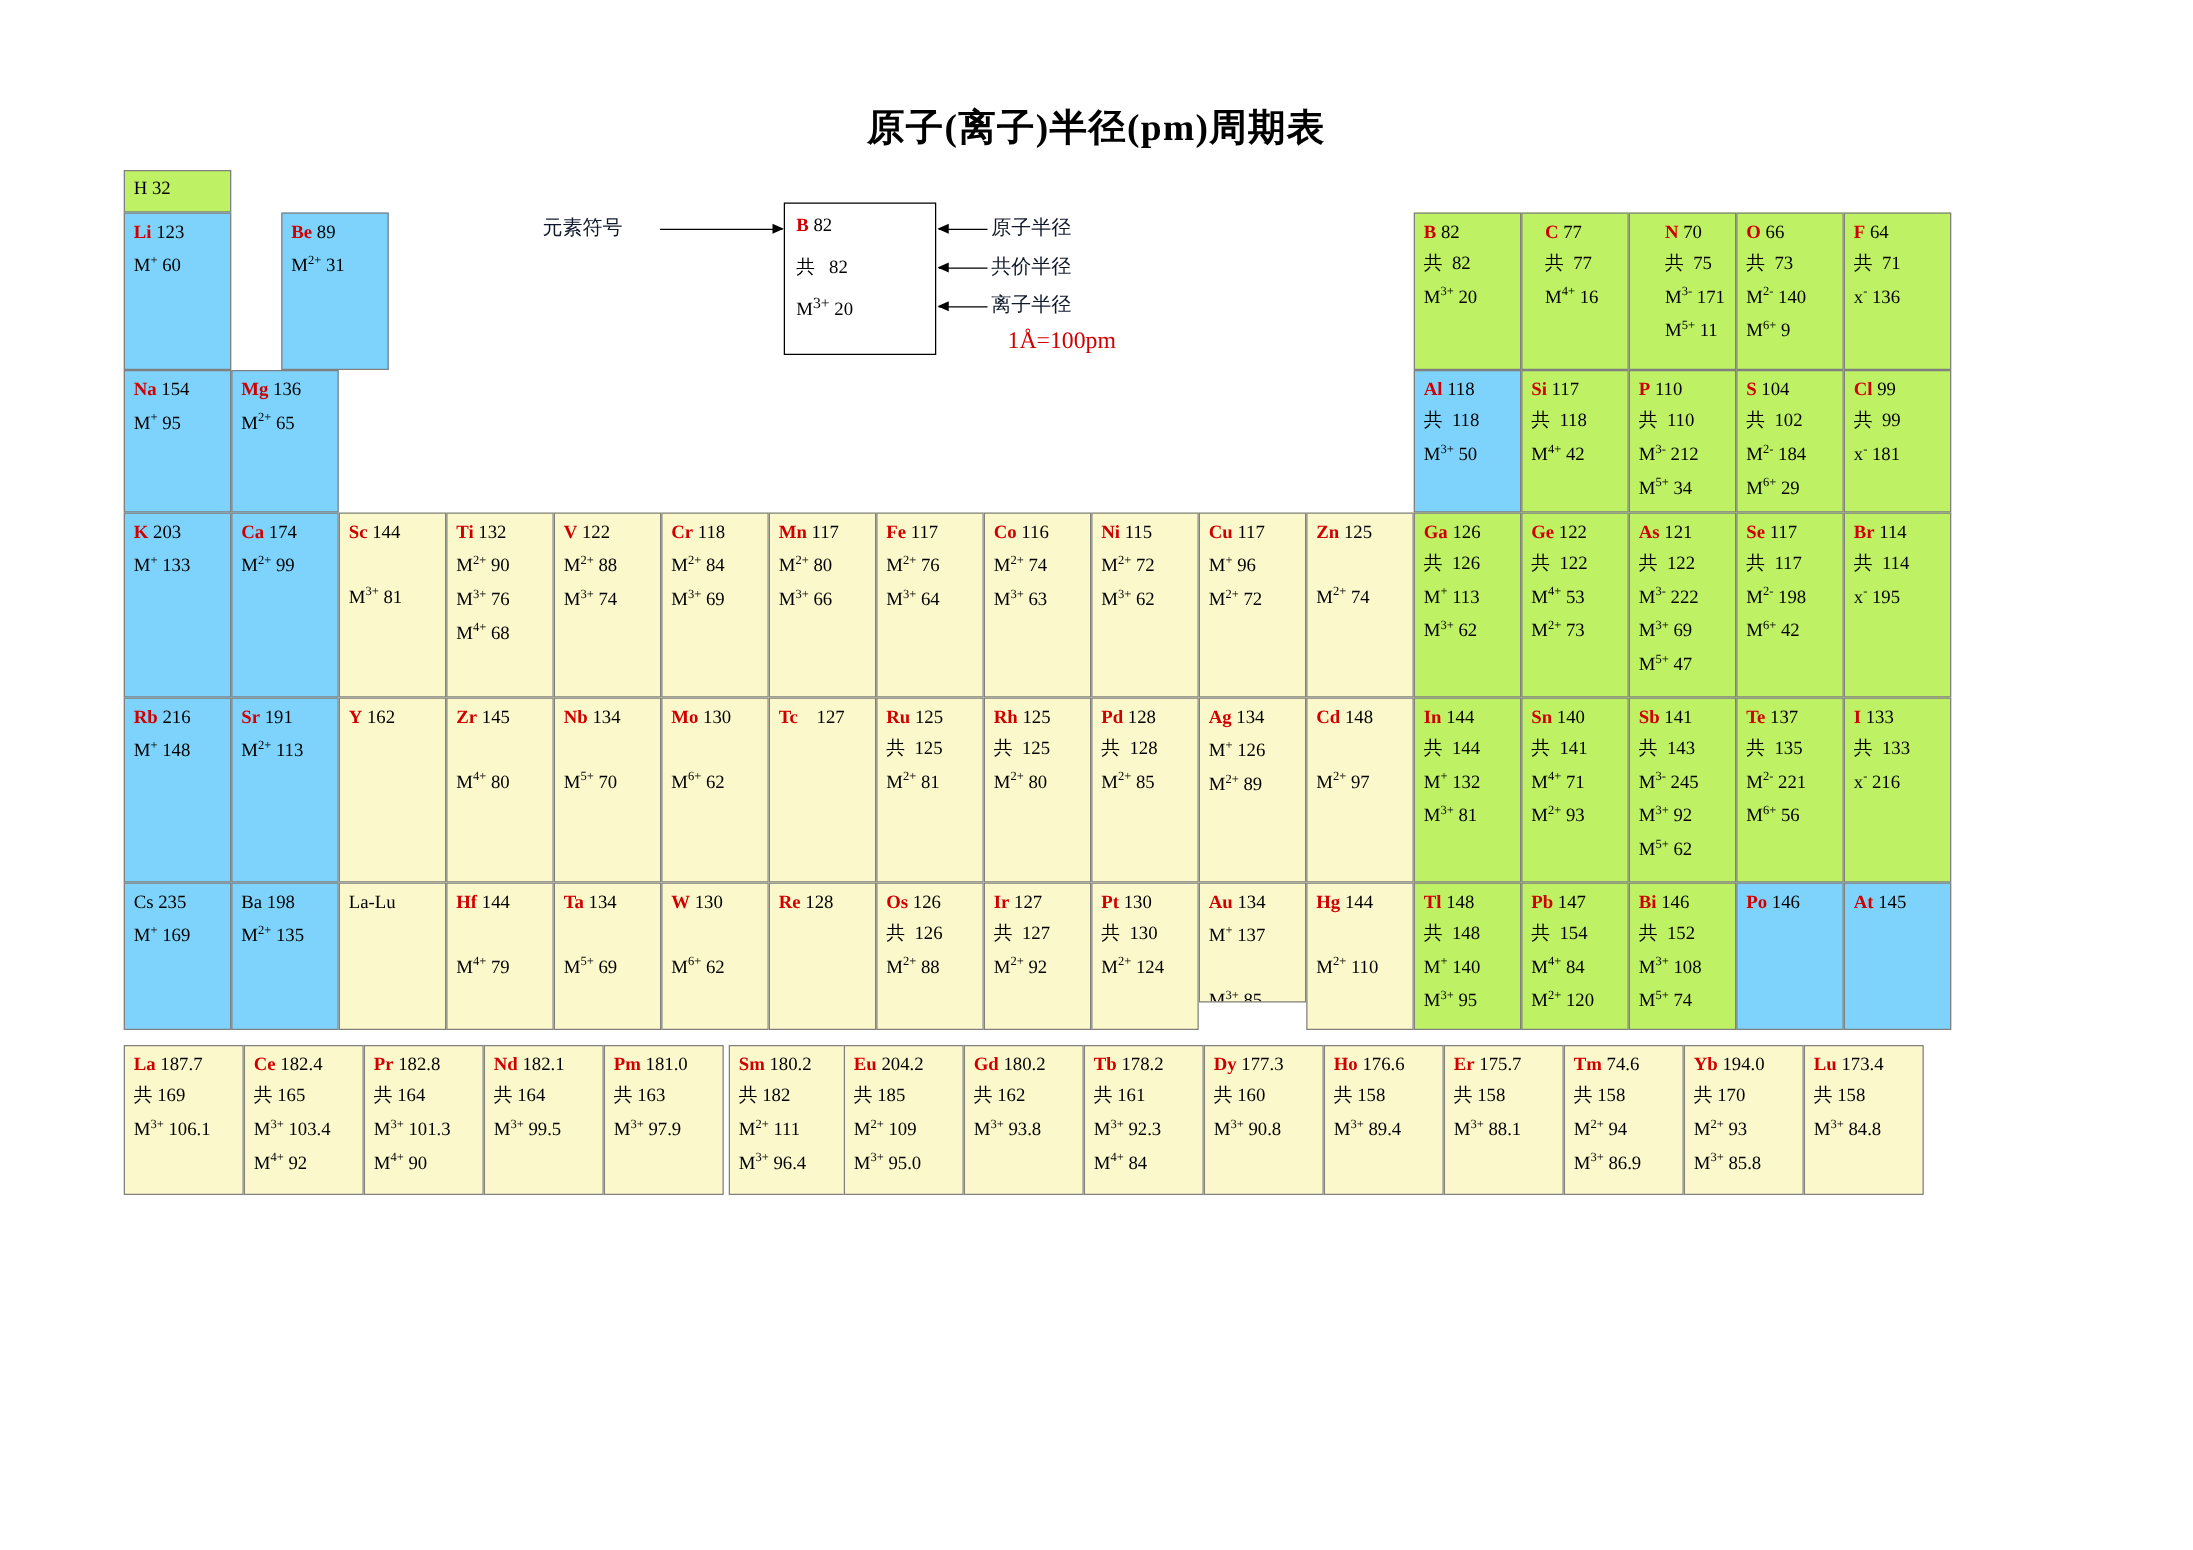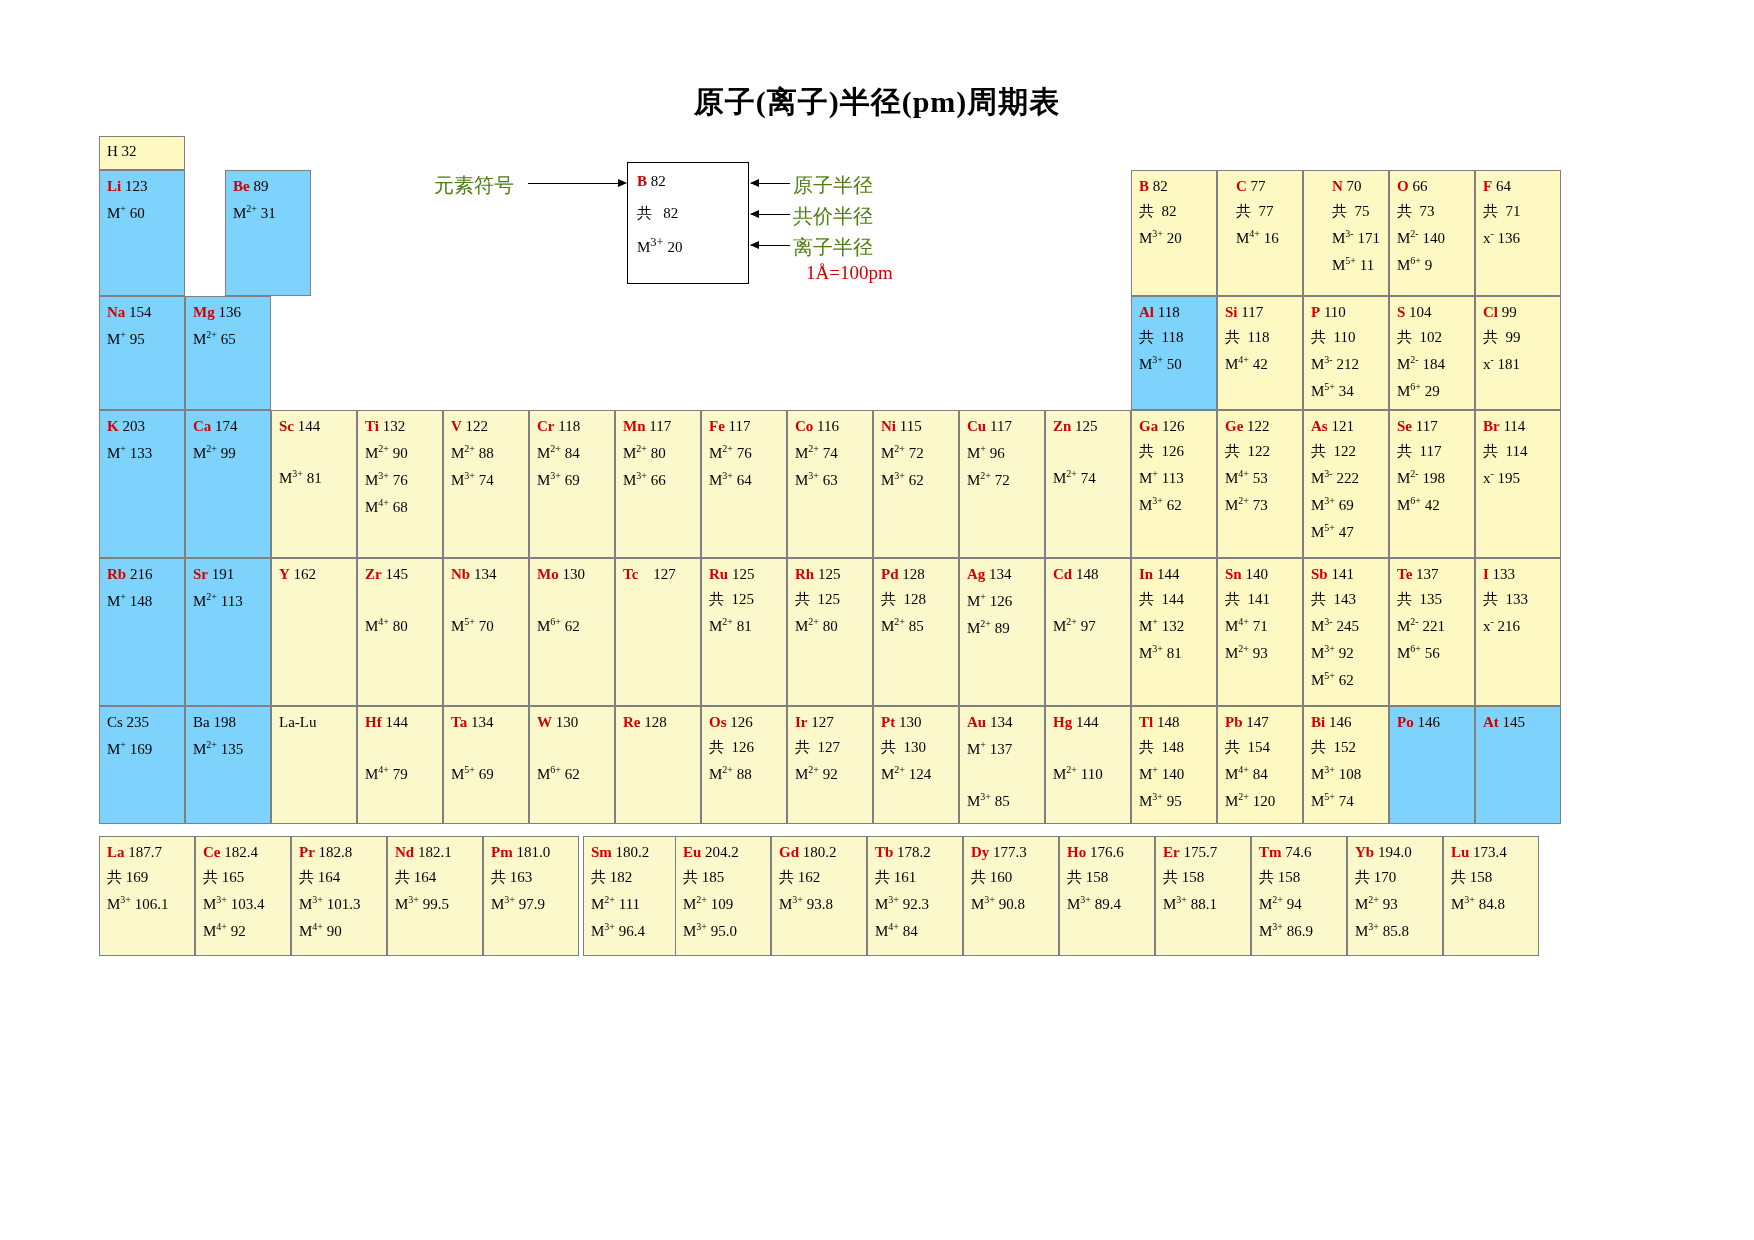--- a/index.html
+++ b/index.html
@@ -42,22 +42,22 @@
     left: 9px;
     font-size: 15px;
     white-space: nowrap;
   }
   .legend-line .sym { color: #d00000; font-weight: bold; }
   .legend-l1 { top: 10px; }
   .legend-l2 { top: 41px; }
   .legend-l3 { top: 72px; }
   .legend-label {
     position: absolute;
-    font-size: 20px;
-    color: #4d7c0f;
+    font-size: 16px;
+    color: #0f172a;
     white-space: nowrap;
   }
   .lbl-sym { left: 434px; top: 172px; }
   .lbl-atomic { left: 793px; top: 172px; }
   .lbl-cov { left: 793px; top: 203px; }
   .lbl-ion { left: 793px; top: 234px; }
   .lbl-unit {
     position: absolute;
     left: 806px; top: 262px;
     font-size: 19px;
@@ -94,21 +94,21 @@
     line-height: 1.0;
     padding: 8px 6px 0 7px;
     overflow: hidden;
   }
   .cell .row1 { white-space: nowrap; margin-bottom: 10px; }
   .cell .rowline { white-space: nowrap; margin-bottom: 10px; }
   .cell .sym { color: #d00000; font-weight: bold; }
   .cell .sym-dark { color: #000; font-weight: normal; }
   .cell sup { font-size: 10px; vertical-align: super; }
   .bg-gray   { background: #7dd3fc; }
-  .bg-blue   { background: #fef9c3; }
+  .bg-blue   { background: #bef264; }
   .bg-yellow { background: #fbf8cc; }
 
   
   .lan-strip { position: absolute; left: 99px; top: 836px; }
 </style>
 </head>
 <body>
 
 <div class="page-title">原子(离子)半径(pm)周期表</div>
 
@@ -422,21 +422,21 @@
     <div class="cell bg-yellow" style="left: 688px; top: 570px; width: 86px; height: 118px;">
       <div class="row1"><span class="sym">Ir</span><span>&nbsp;127</span></div>
       <div class="rowline">共&nbsp;&nbsp;127</div>
       <div class="rowline">M<sup>2+</sup>&nbsp;92</div>
     </div>
     <div class="cell bg-yellow" style="left: 774px; top: 570px; width: 86px; height: 118px;">
       <div class="row1"><span class="sym">Pt</span><span>&nbsp;130</span></div>
       <div class="rowline">共&nbsp;&nbsp;130</div>
       <div class="rowline">M<sup>2+</sup>&nbsp;124</div>
     </div>
-    <div class="cell bg-yellow" style="left: 860px; top: 570px; width: 86px; height: 118px;">
+    <div class="cell bg-yellow" style="left: 860px; top: 570px; width: 86px; height: 96px;">
       <div class="row1"><span class="sym">Au</span><span>&nbsp;134</span></div>
       <div class="rowline">M<sup>+</sup>&nbsp;137</div>
       <div class="rowline">&nbsp;</div>
       <div class="rowline">M<sup>3+</sup>&nbsp;85</div>
     </div>
     <div class="cell bg-yellow" style="left: 946px; top: 570px; width: 86px; height: 118px;">
       <div class="row1"><span class="sym">Hg</span><span>&nbsp;144</span></div>
       <div class="rowline">&nbsp;</div>
       <div class="rowline">M<sup>2+</sup>&nbsp;110</div>
     </div>

